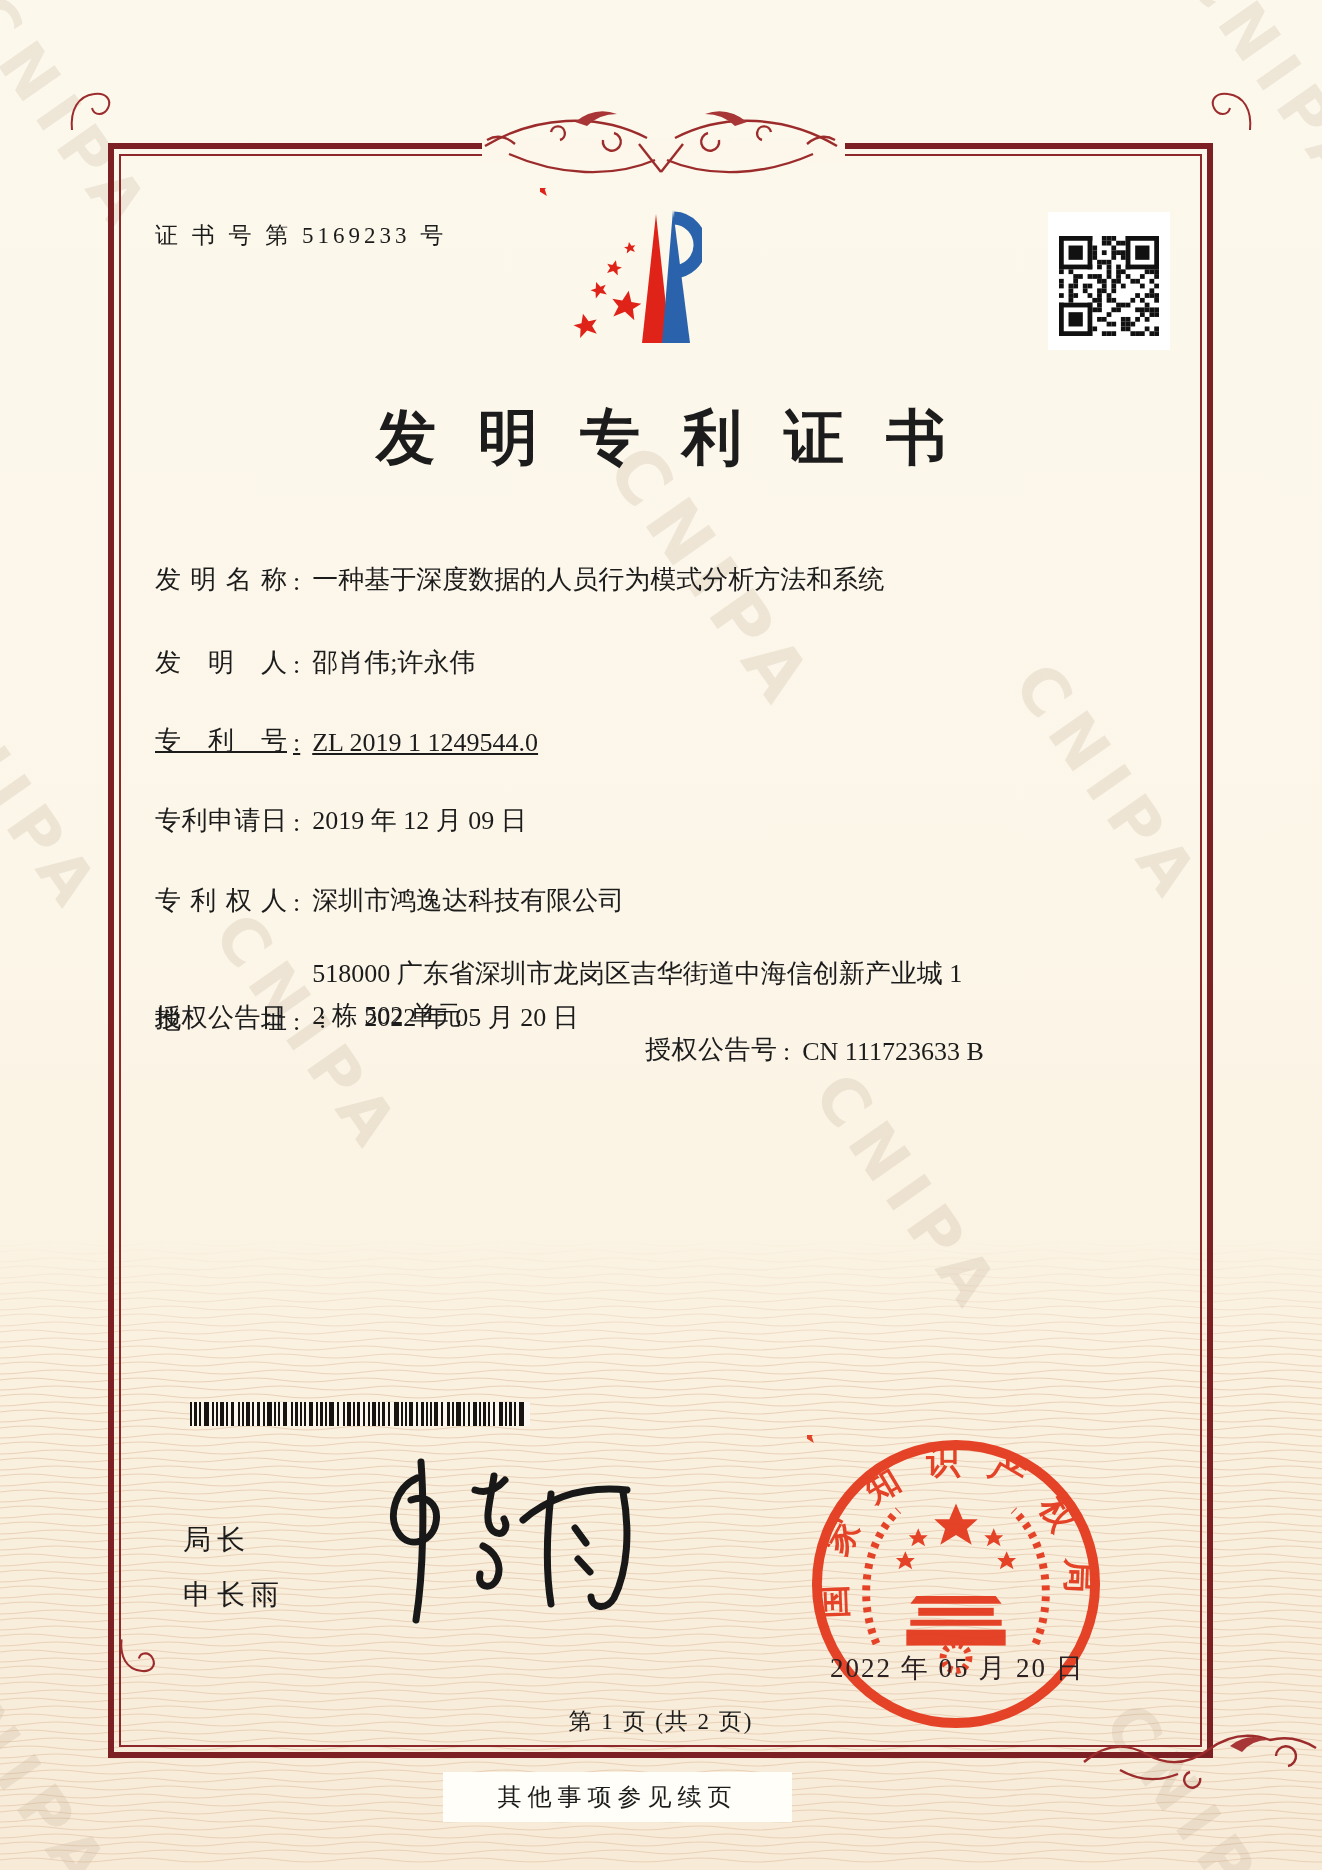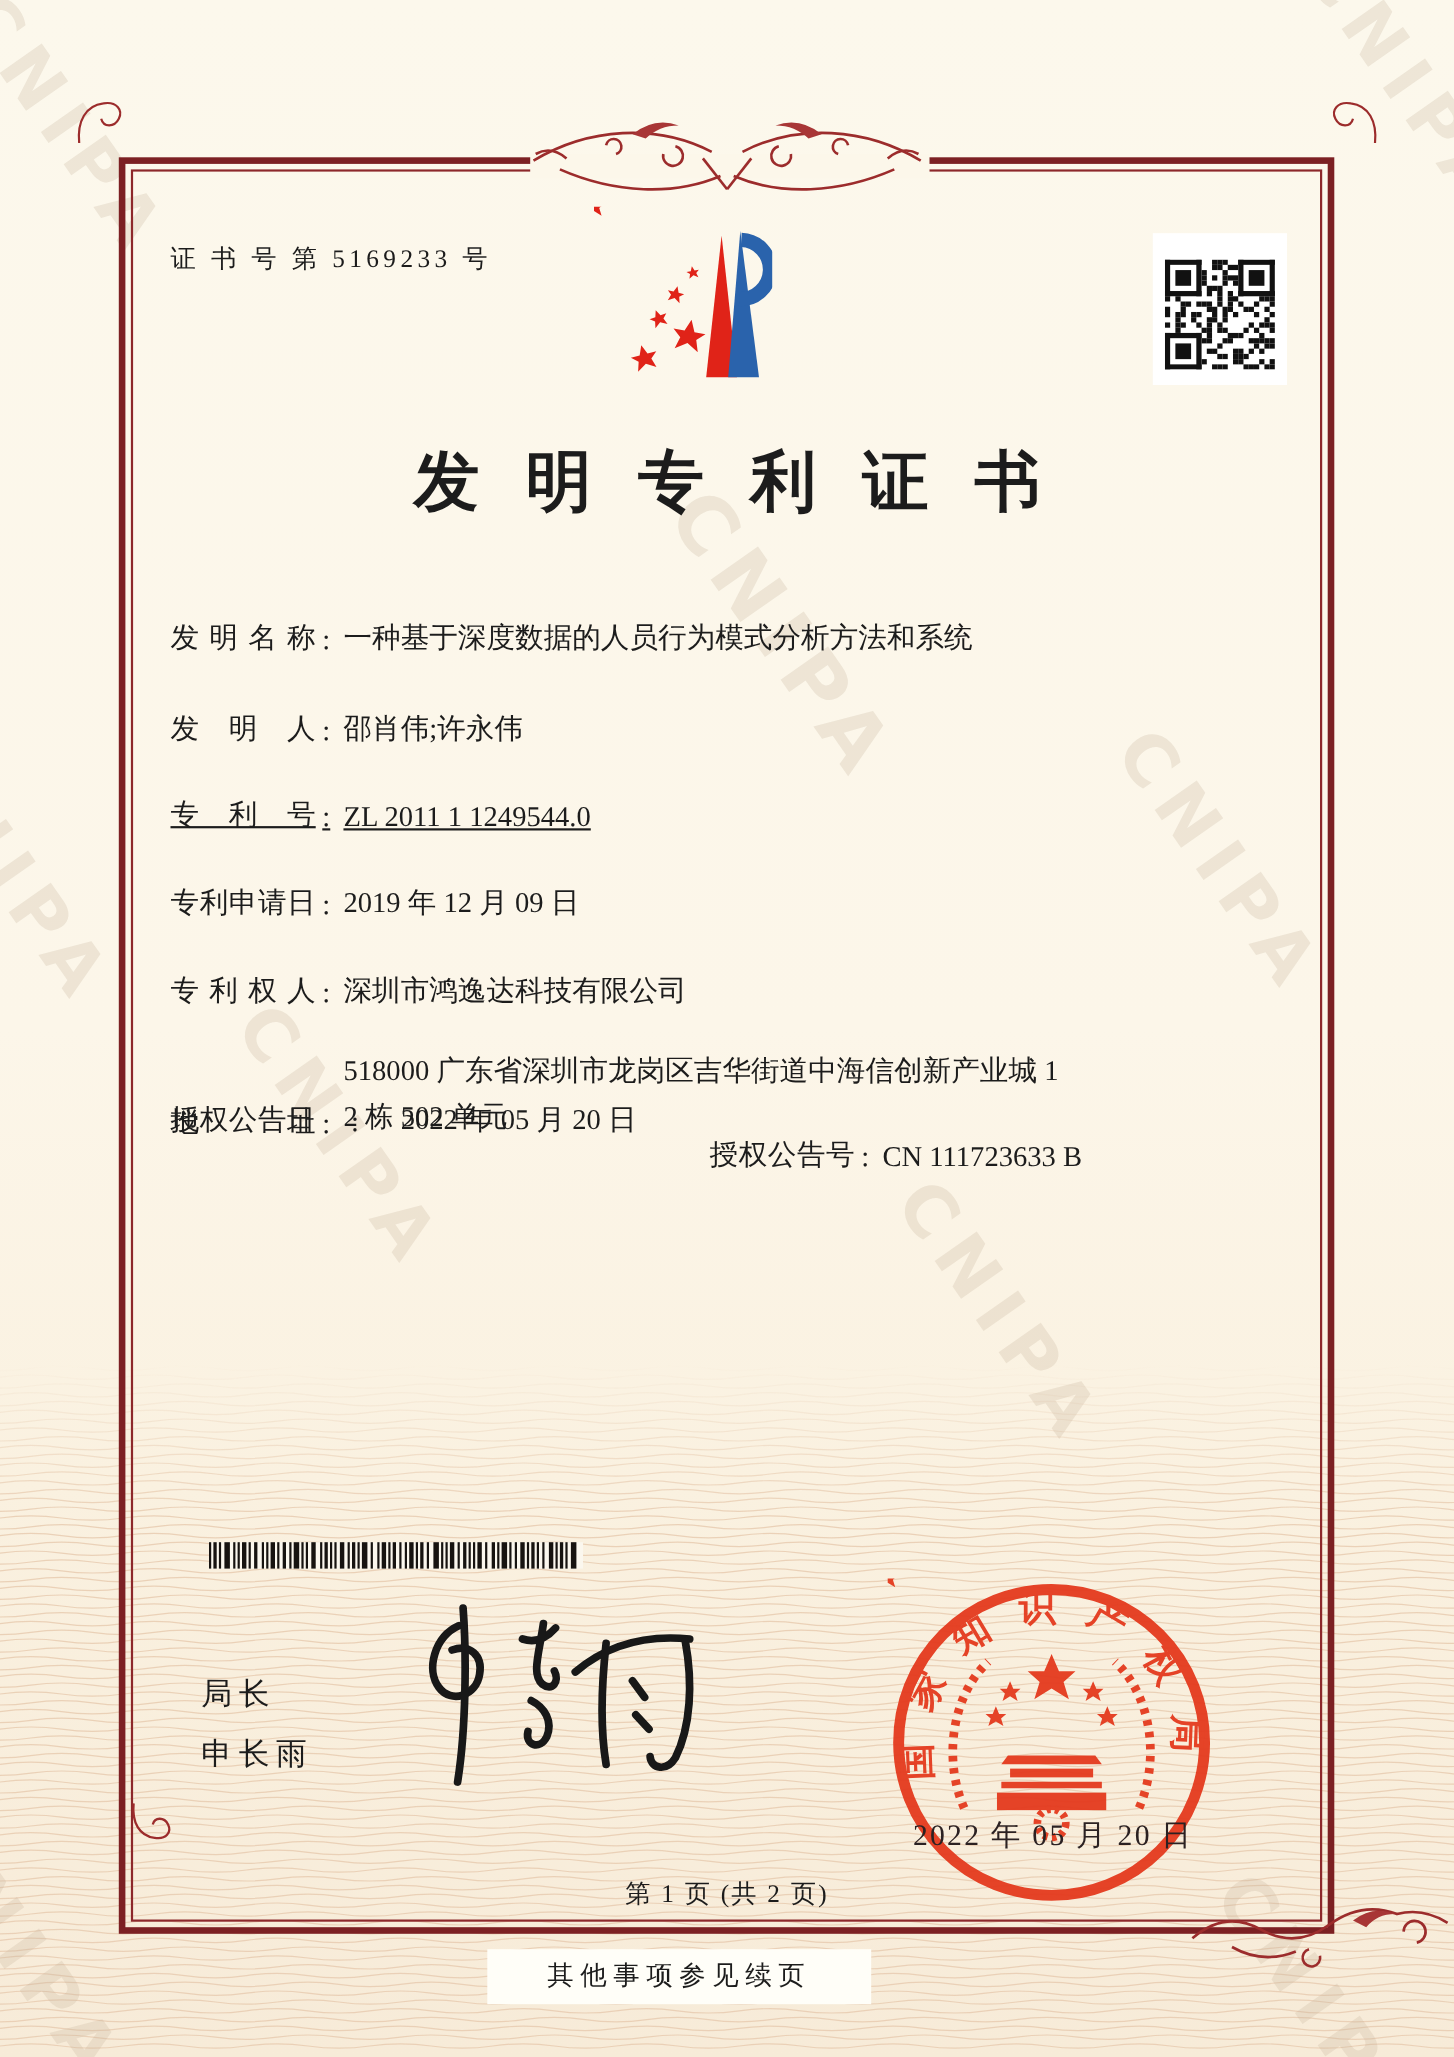--- a/index.html
+++ b/index.html
@@ -354,21 +354,21 @@
     <span class="val">一种基于深度数据的人员行为模式分析方法和系统</span>
   </div>
   <div class="row" style="top:645px;">
     <span class="lbl">发明人</span>
     <span class="col">:</span>
     <span class="val">邵肖伟;许永伟</span>
   </div>
   <div class="row" style="top:723px;text-decoration:underline;">
     <span class="lbl">专利号</span>
     <span class="col">:</span>
-    <span class="val">ZL 2011 1 1249544.0</span>
+    <span class="val">ZL 2019 1 1249544.0</span>
   </div>
   <div class="row" style="top:803px;">
     <span class="lbl">专利申请日</span>
     <span class="col">:</span>
     <span class="val">2019 年 12 月 09 日</span>
   </div>
   <div class="row" style="top:883px;">
     <span class="lbl">专利权人</span>
     <span class="col">:</span>
     <span class="val">深圳市鸿逸达科技有限公司</span>

